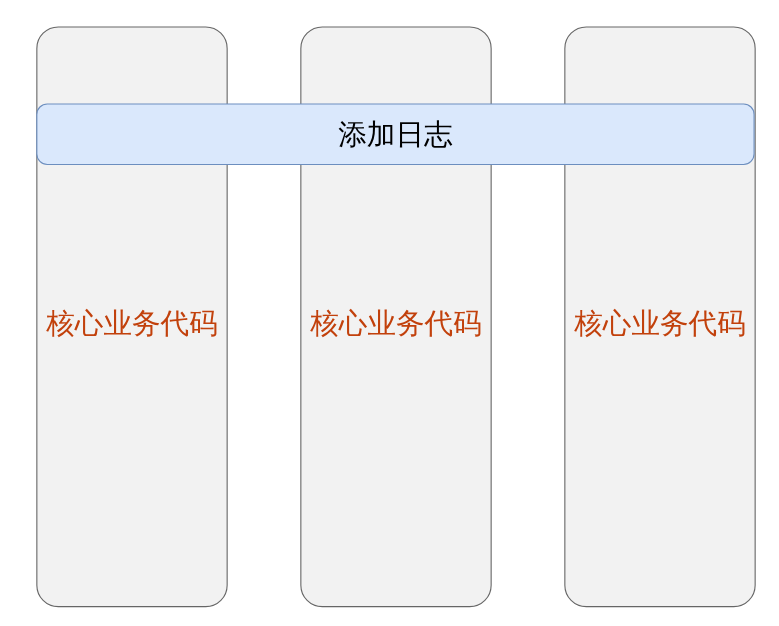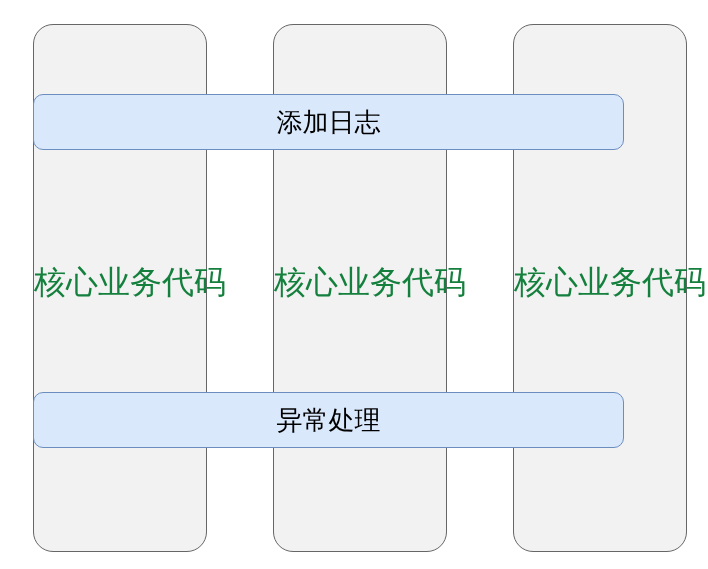--- a/index.html
+++ b/index.html
@@ -32,34 +32,34 @@
     z-index: 1;
   }
   #column-1 { left: 33px; }
   #column-2 { left: 273px; }
   #column-3 { left: 513px; }
 
   .column-label {
     position: absolute;
     left: 0;
     right: 0;
-    top: 240px;
+    top: 252px;
     text-align: center;
-    font-size: 32px;
+    font-size: 26px;
     line-height: 34px;
-    color: #15803d;
+    color: #c2410c;
     letter-spacing: 0px;
     white-space: nowrap;
   }
 
   
   .aspect-bar {
     position: absolute;
     left: 33px;
-    width: 591px;
+    width: 653px;
     height: 56px;
     background: #dae8fc;
     border: 1px solid #6c8ebf;
     border-radius: 10px;
     box-sizing: border-box;
     z-index: 2;
     display: flex;
     align-items: center;
     justify-content: center;
   }
@@ -89,17 +89,14 @@
 
   <div class="column" id="column-3">
     <div class="column-label">核心业务代码</div>
   </div>
 
   <div class="aspect-bar" id="aspect-bar-1">
     <span class="aspect-label">添加日志</span>
   </div>
 
 
-  <div class="aspect-bar" id="aspect-bar-3">
-    <span class="aspect-label">异常处理</span>
-  </div>
 
 </div>
 
 </body></html>

